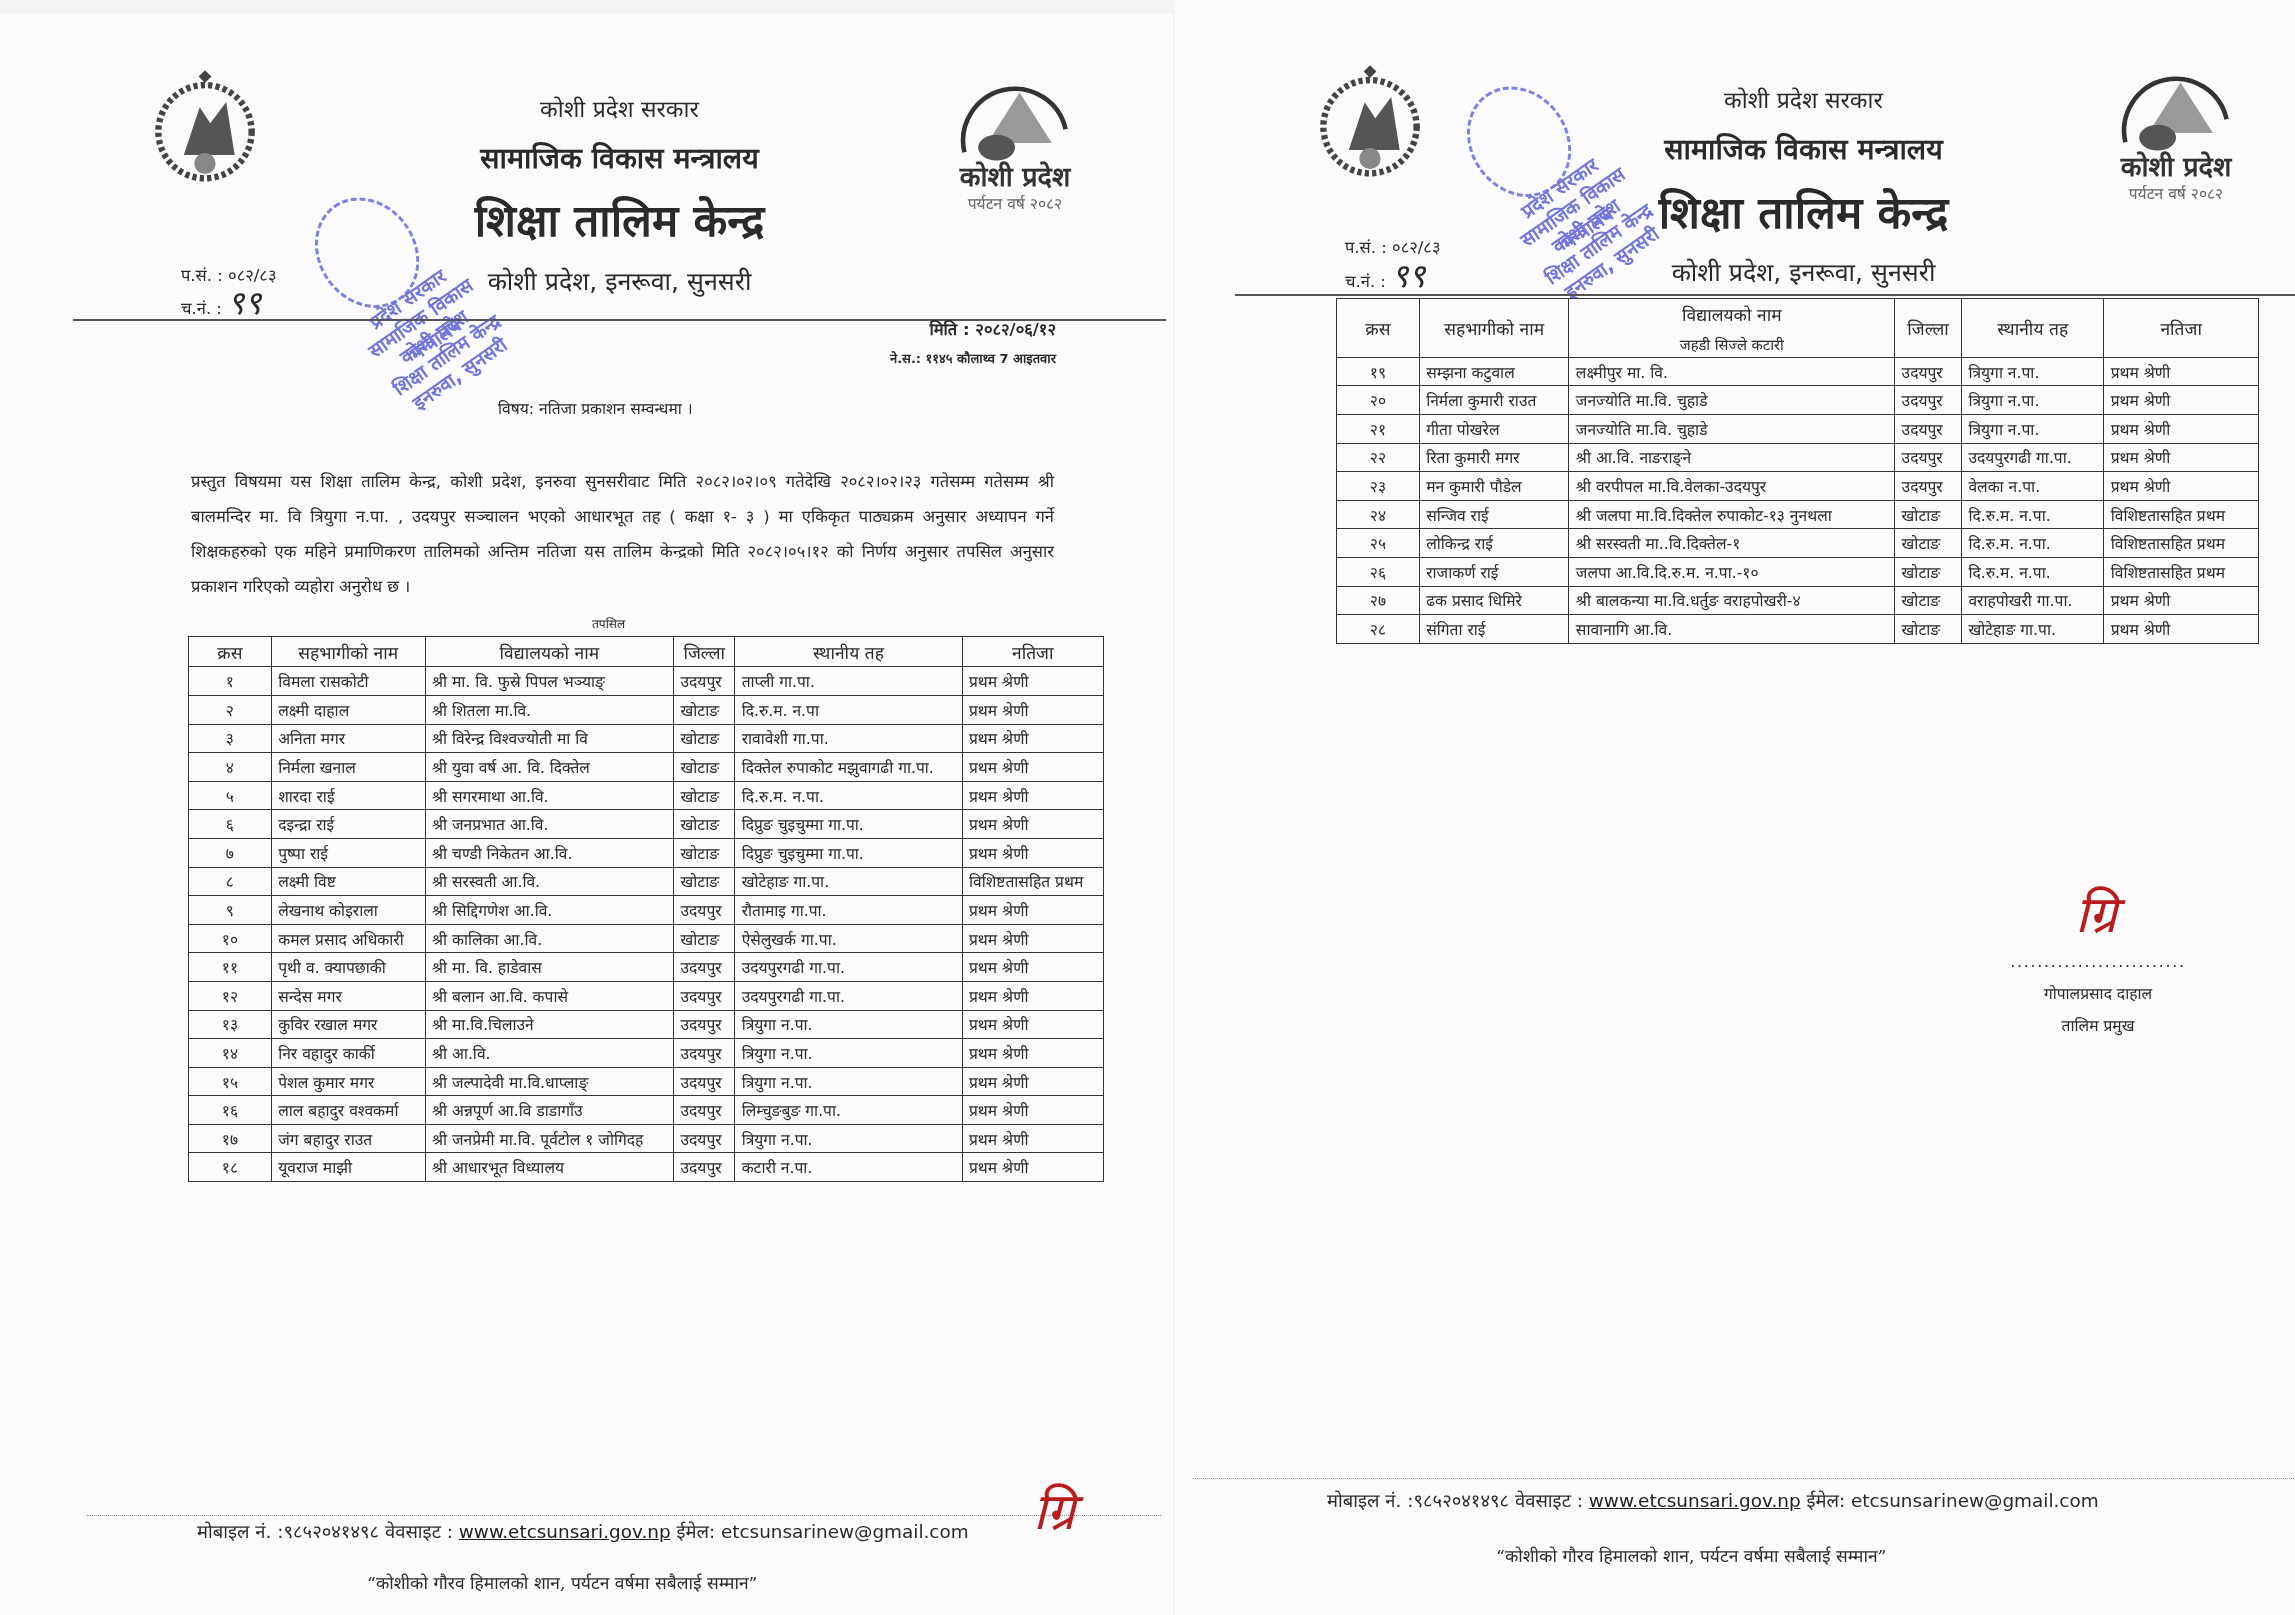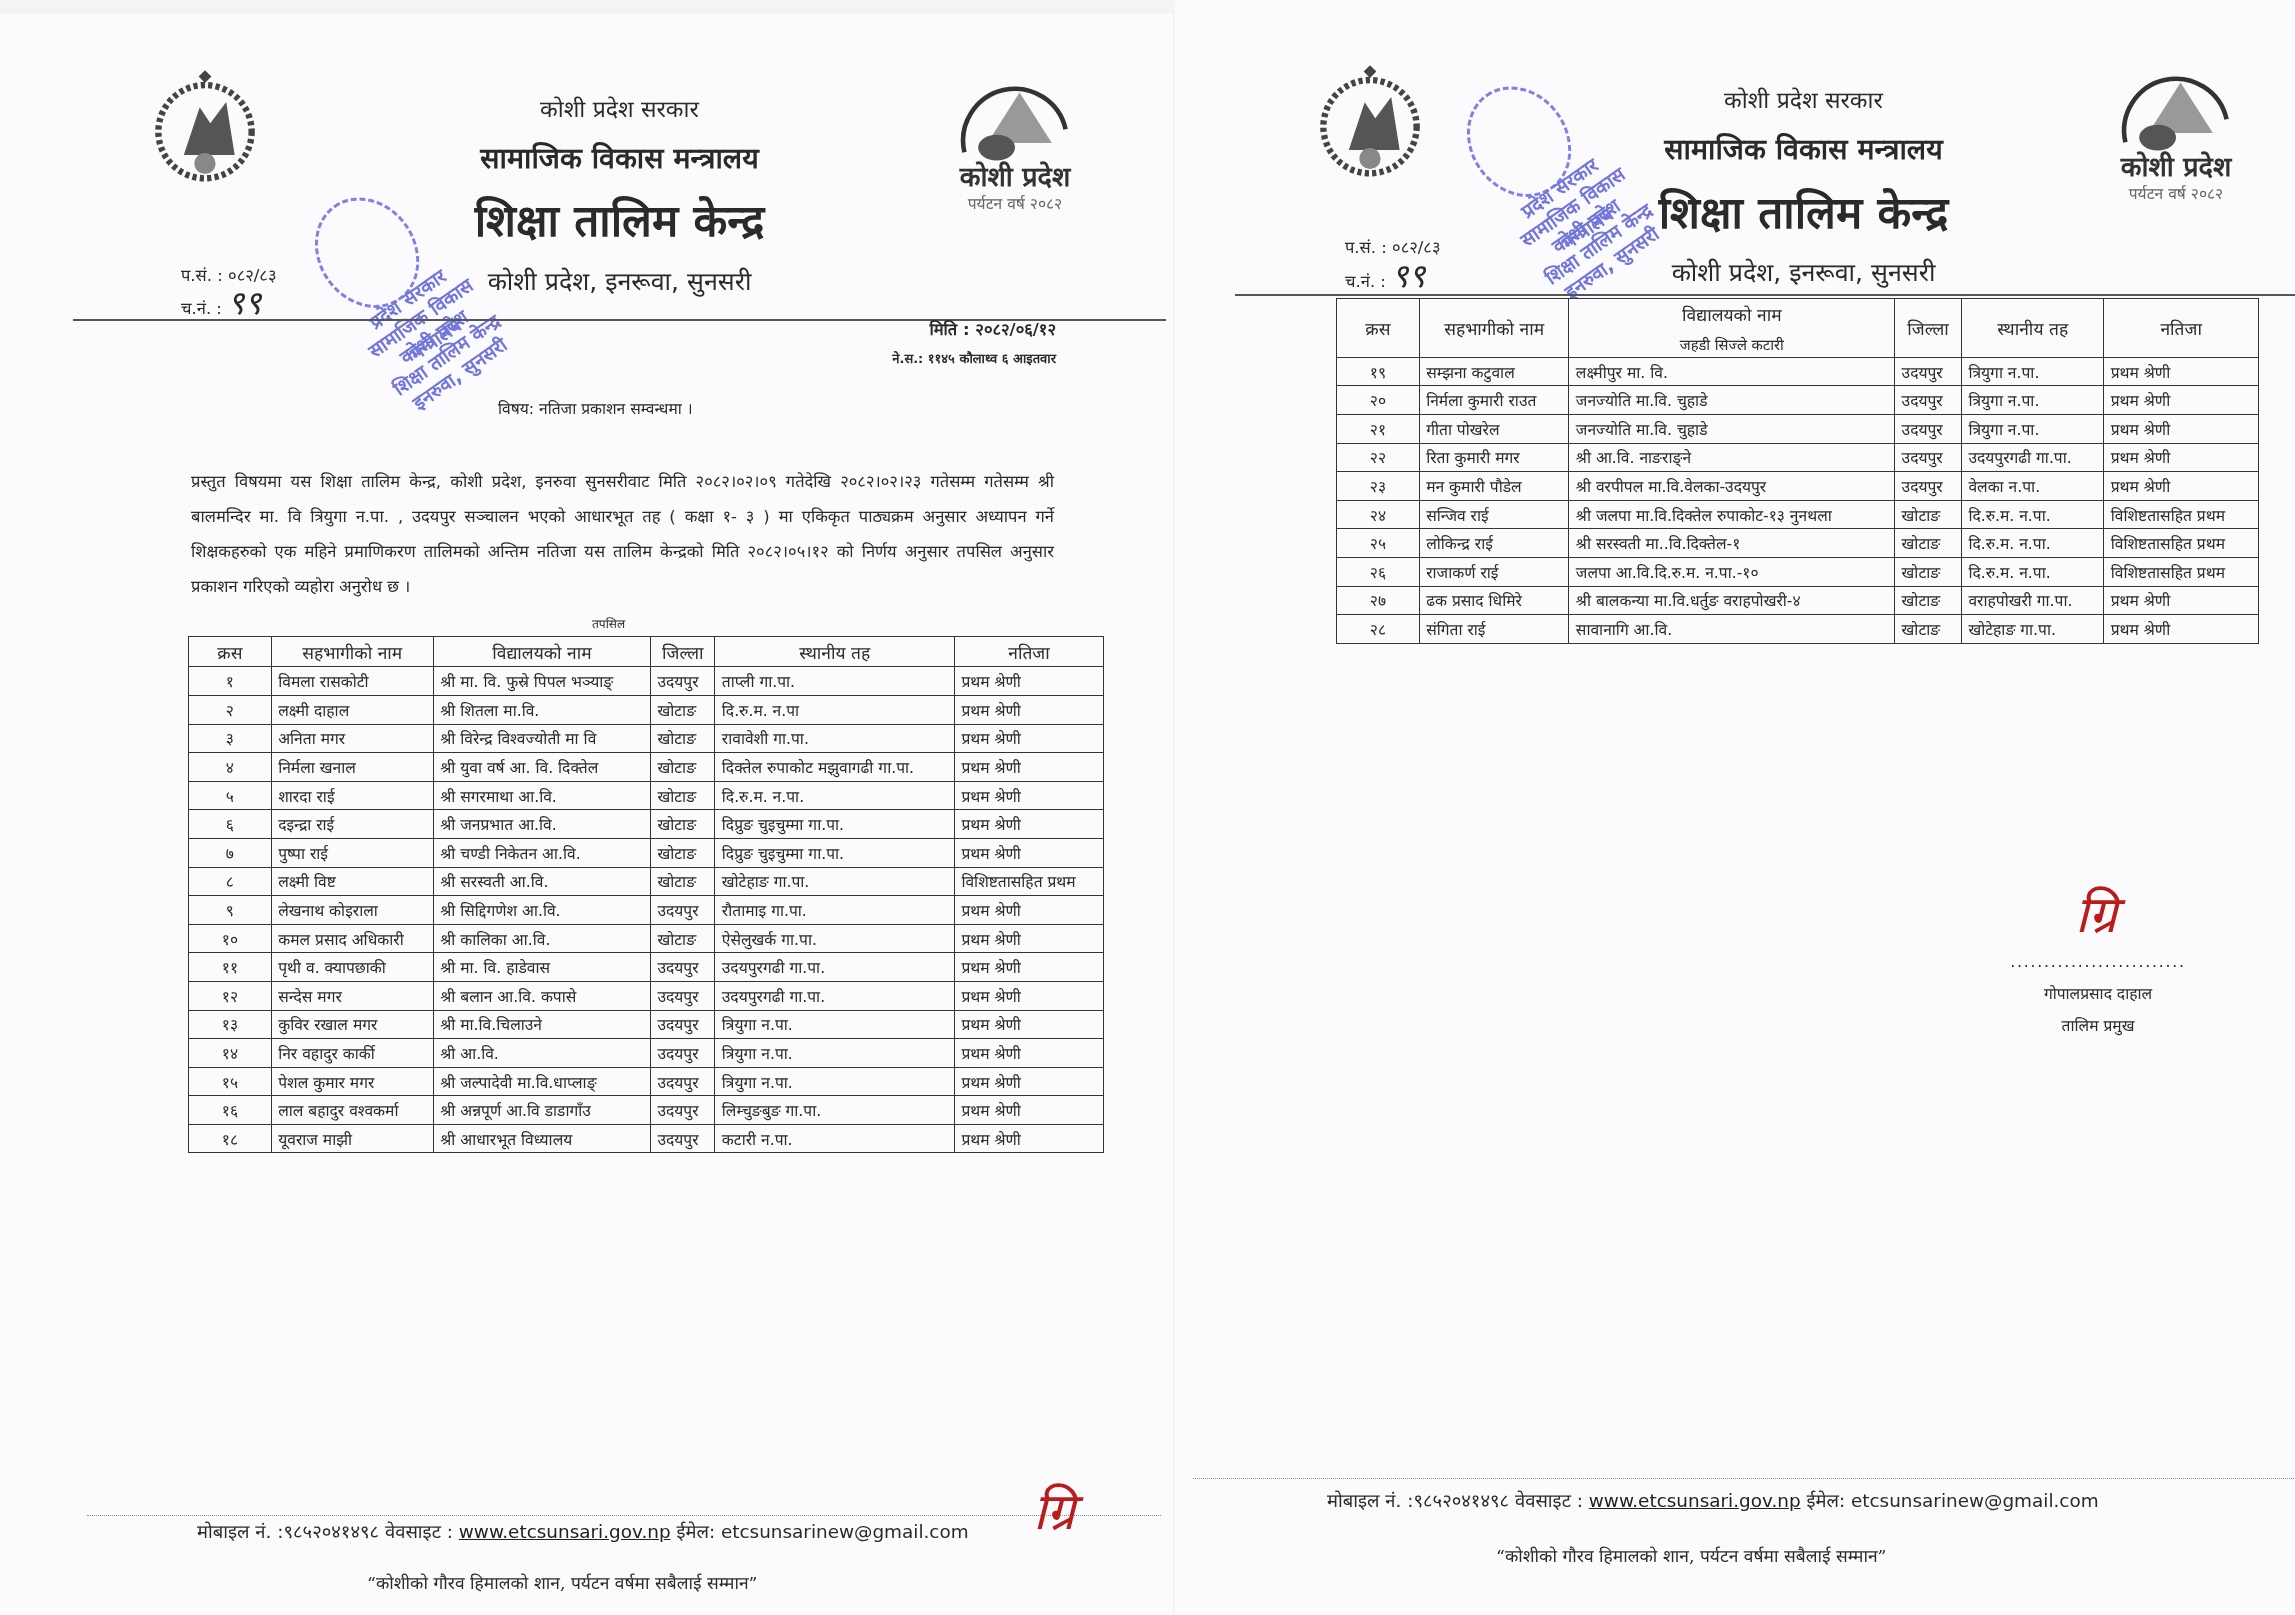--- a/index.html
+++ b/index.html
@@ -82,21 +82,21 @@
 
   <div class="refs" style="left:181px;top:248px;">
     <div>प.सं. : ०८२/८३</div>
     <div><span>च.नं. :</span> <span class="hand">९९</span></div>
   </div>
 
   <div class="rule" style="left:73px;top:305px;width:1093px;"></div>
 
   <div class="dateblk" style="left:735px;top:301px;width:321px;font-weight:bold;">
     <div>मिति : २०८२/०६/१२</div>
-    <div class="small">ने.स.: ११४५ कौलाथ्व ६ आइतवार</div>
+    <div class="small">ने.स.: ११४५ कौलाथ्व 7 आइतवार</div>
   </div>
 
   <div class="subject" style="left:498px;top:383px;text-align:right;">विषय: नतिजा प्रकाशन सम्वन्धमा ।</div>
 
   <div class="body-text" style="left:191px;top:450px;width:863px;">प्रस्तुत विषयमा यस शिक्षा तालिम केन्द्र, कोशी प्रदेश, इनरुवा सुनसरीवाट मिति २०८२।०२।०९ गतेदेखि २०८२।०२।२३ गतेसम्म गतेसम्म श्री बालमन्दिर मा. वि त्रियुगा न.पा. , उदयपुर सञ्चालन भएको आधारभूत तह ( कक्षा १- ३ ) मा एकिकृत पाठ्यक्रम अनुसार अध्यापन गर्ने शिक्षकहरुको एक महिने प्रमाणिकरण तालिमको अन्तिम नतिजा यस तालिम केन्द्रको मिति २०८२।०५।१२ को निर्णय अनुसार तपसिल अनुसार प्रकाशन गरिएको व्यहोरा अनुरोध छ ।</div>
 
   <div class="tapsil" style="left:592px;top:601px;">तपसिल</div>
 
   <table class="res" id="t1" style="left:188px;top:622px;width:916px;">
     <thead>
@@ -229,20 +229,28 @@
           <td>उदयपुर</td>
           <td>त्रियुगा न.पा.</td>
           <td>प्रथम श्रेणी</td>
         </tr>
         <tr>
           <td class="sn">१६</td>
           <td>लाल बहादुर वश्वकर्मा</td>
           <td>श्री अन्नपूर्ण आ.वि डाडागाँउ</td>
           <td>उदयपुर</td>
           <td>लिम्चुङबुङ गा.पा.</td>
+          <td>प्रथम श्रेणी</td>
+        </tr>
+        <tr>
+          <td class="sn">१७</td>
+          <td>जंग बहादुर राउत</td>
+          <td>श्री जनप्रेमी मा.वि. पूर्वटोल १ जोगिदह</td>
+          <td>उदयपुर</td>
+          <td>त्रियुगा न.पा.</td>
           <td>प्रथम श्रेणी</td>
         </tr>
         <tr>
           <td class="sn">१८</td>
           <td>यूवराज माझी</td>
           <td>श्री आधारभूत विध्यालय</td>
           <td>उदयपुर</td>
           <td>कटारी न.पा.</td>
           <td>प्रथम श्रेणी</td>
         </tr>

